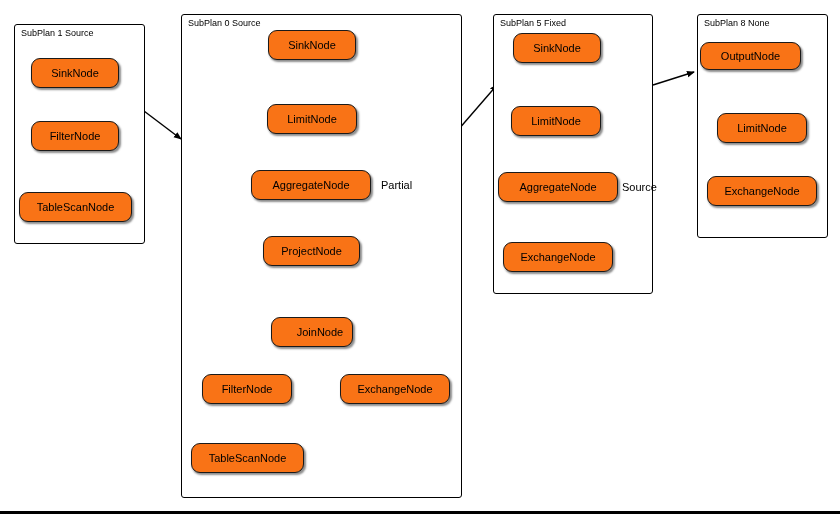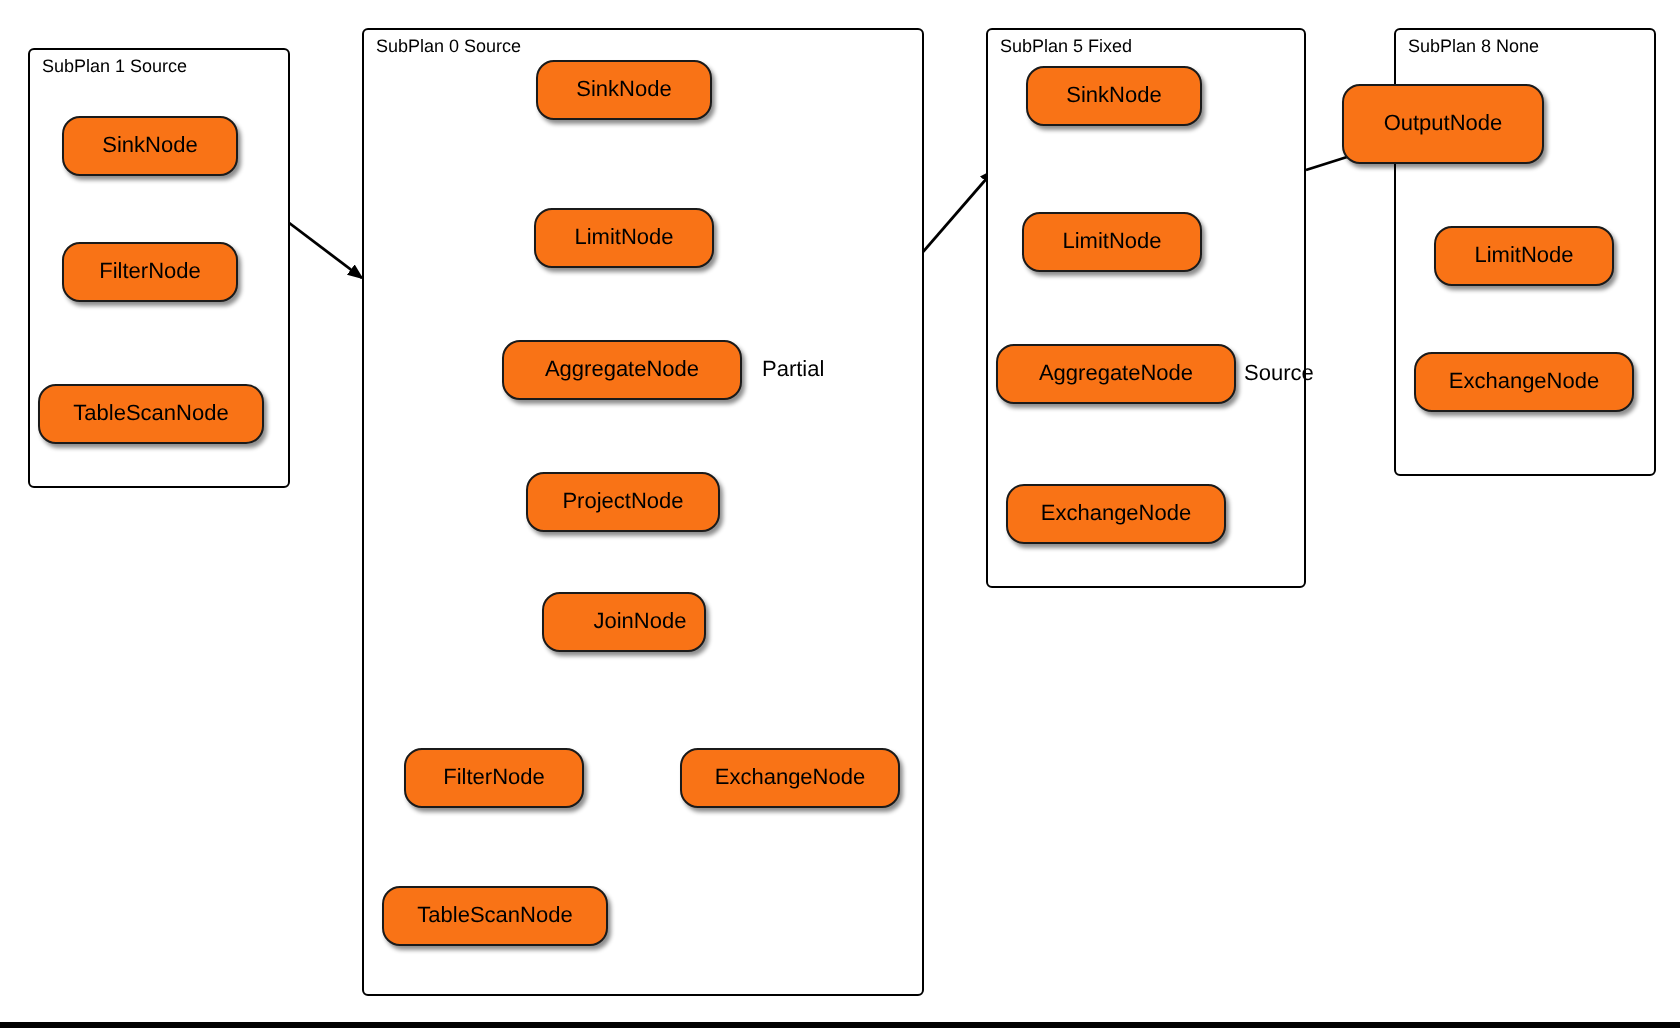--- a/index.html
+++ b/index.html
@@ -106,35 +106,35 @@
       <div class="node" style="left: 31px; top: 58px; width: 88px; height: 30px;">SinkNode</div>
       <div class="node" style="left: 31px; top: 121px; width: 88px; height: 30px;">FilterNode</div>
       <div class="node" style="left: 19px; top: 192px; width: 113px; height: 30px;">TableScanNode</div>
       <div class="subplan" style="left: 181px; top: 14px; width: 281px; height: 484px; padding-left: 21px;">
         <div class="subplan-title">SubPlan 0 Source</div>
       </div>
       <div class="node" style="left: 268px; top: 30px; width: 88px; height: 30px;">SinkNode</div>
       <div class="node" style="left: 267px; top: 104px; width: 90px; height: 30px;">LimitNode</div>
       <div class="node" style="left: 251px; top: 170px; width: 120px; height: 30px;">AggregateNode</div>
       <div class="node" style="left: 263px; top: 236px; width: 97px; height: 30px;">ProjectNode</div>
-      <div class="node" style="left: 271px; top: 296px; width: 82px; height: 30px; padding-left: 16px;">JoinNode</div>
+      <div class="node" style="left: 271px; top: 317px; width: 82px; height: 30px; padding-left: 16px;">JoinNode</div>
       <div class="node" style="left: 202px; top: 374px; width: 90px; height: 30px;">FilterNode</div>
       <div class="node" style="left: 340px; top: 374px; width: 110px; height: 30px;">ExchangeNode</div>
       <div class="node" style="left: 191px; top: 443px; width: 113px; height: 30px;">TableScanNode</div>
       <div class="sidelabel" style="left: 381px; top: 179px;">Partial</div>
       <div class="subplan" style="left: 493px; top: 14px; width: 160px; height: 280px;">
         <div class="subplan-title">SubPlan 5 Fixed</div>
       </div>
       <div class="node" style="left: 513px; top: 33px; width: 88px; height: 30px;">SinkNode</div>
       <div class="node" style="left: 511px; top: 106px; width: 90px; height: 30px;">LimitNode</div>
       <div class="node" style="left: 498px; top: 172px; width: 120px; height: 30px;">AggregateNode</div>
       <div class="node" style="left: 503px; top: 242px; width: 110px; height: 30px;">ExchangeNode</div>
       <div class="sidelabel" style="left: 622px; top: 181px;">Source</div>
       <div class="subplan" style="left: 697px; top: 14px; width: 131px; height: 224px;">
         <div class="subplan-title">SubPlan 8 None</div>
       </div>
-      <div class="node" style="left: 671px; top: 42px; width: 101px; height: 40px;">OutputNode</div>
+      <div class="node" style="left: 700px; top: 42px; width: 101px; height: 28px;">OutputNode</div>
       <div class="node" style="left: 717px; top: 113px; width: 90px; height: 30px;">LimitNode</div>
       <div class="node" style="left: 707px; top: 176px; width: 110px; height: 30px;">ExchangeNode</div>
     </div>
 
   <div class="bottomrule"></div>
 </div>
 
 </body></html>

